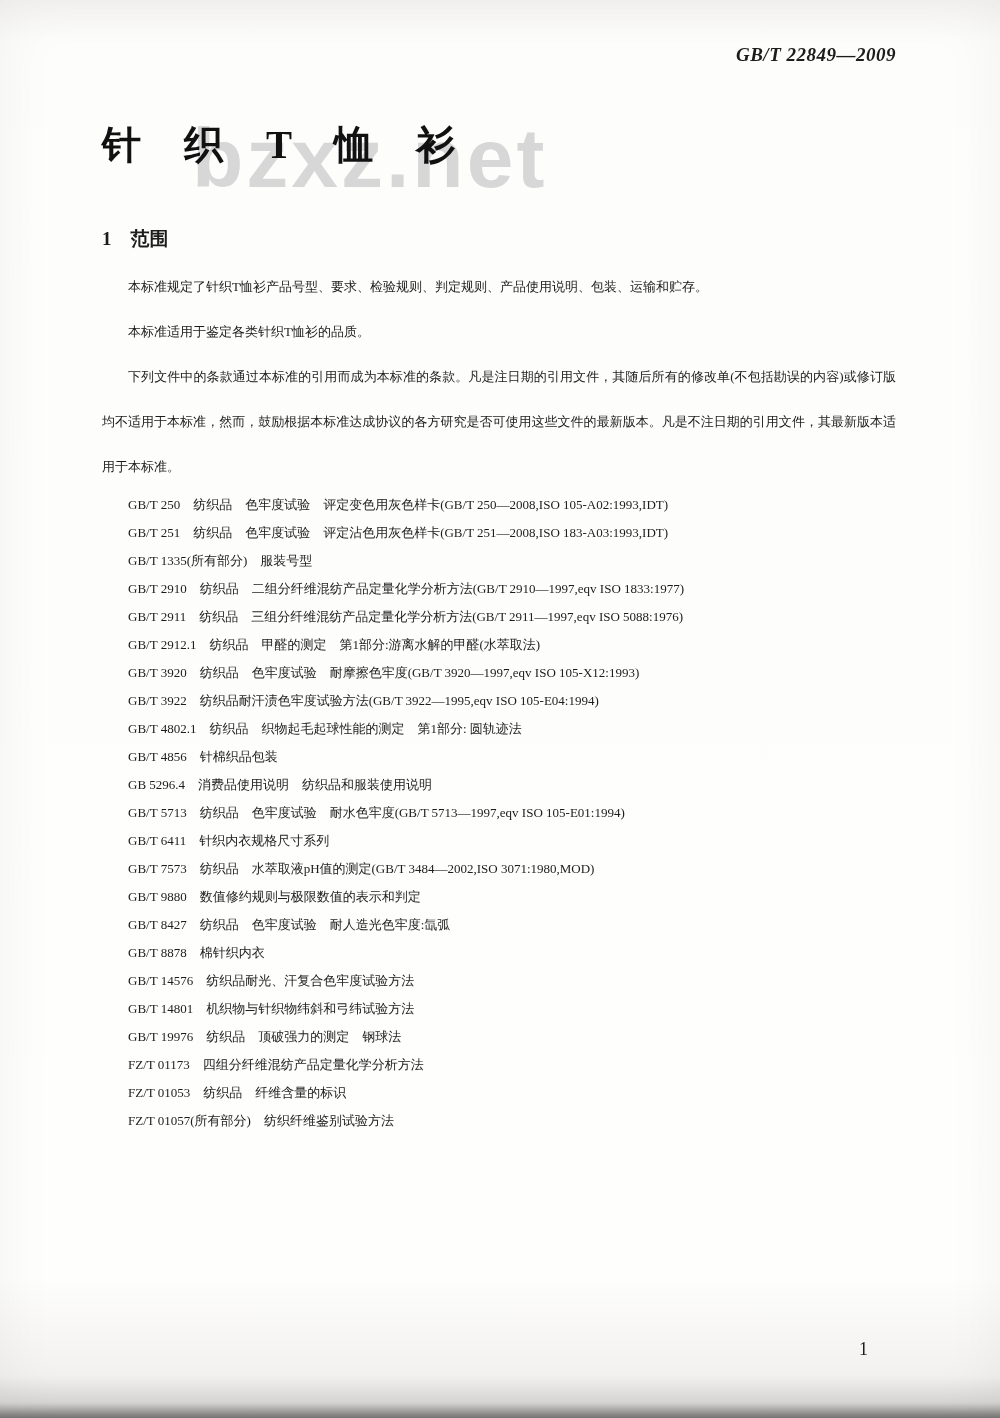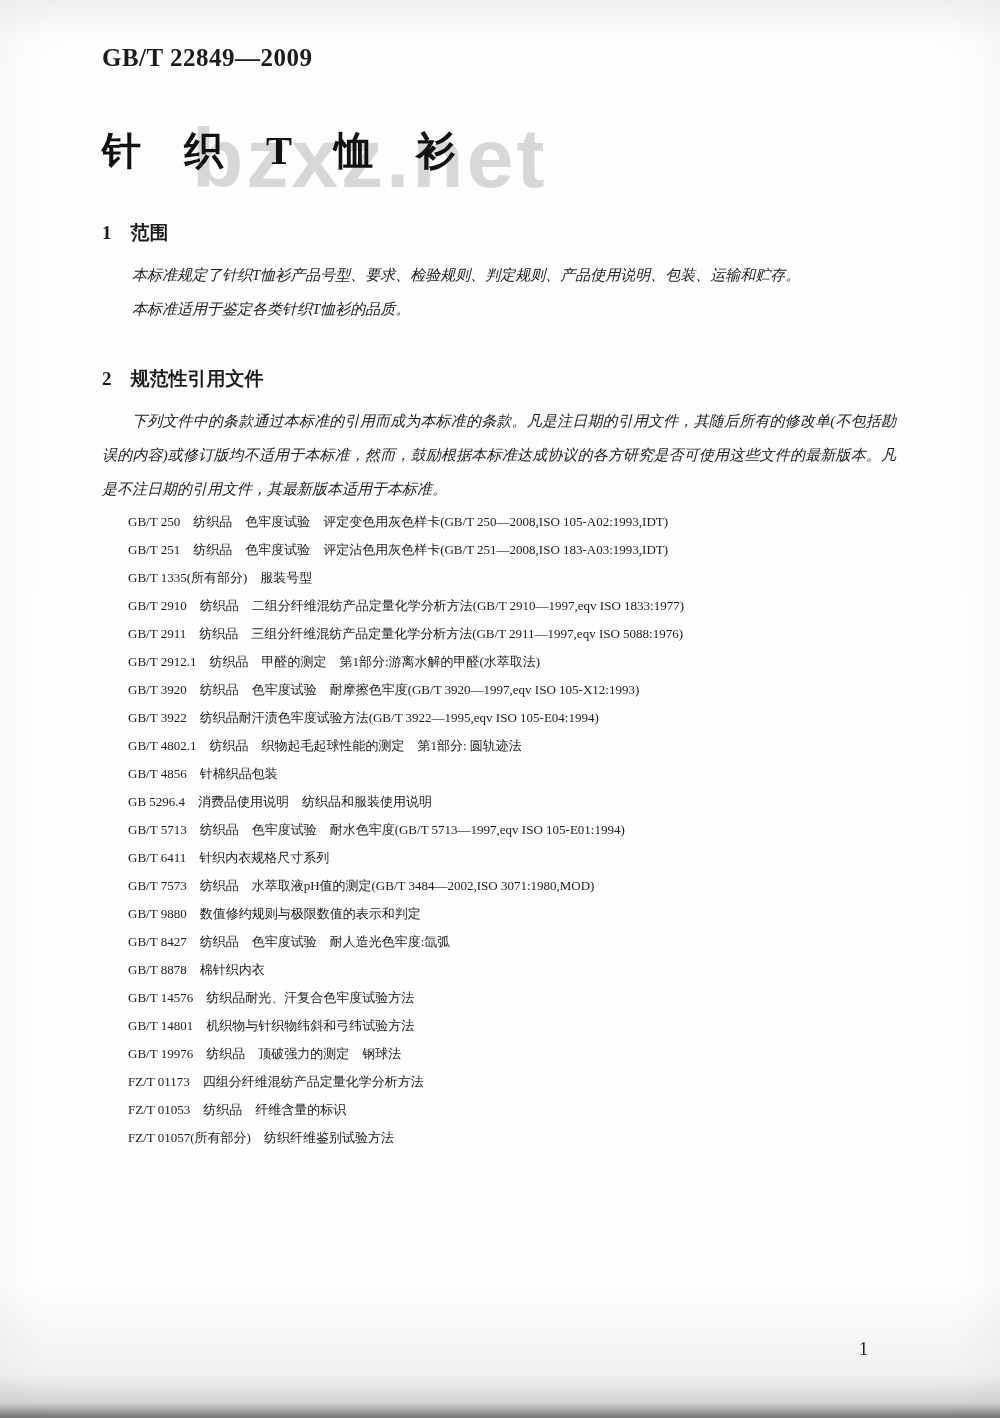--- a/index.html
+++ b/index.html
@@ -15,23 +15,25 @@
     position:absolute; inset:0;
     background:linear-gradient(180deg,#f6f5f3 0%,#fdfdfc 3%,#fefefd 90%,#f2f1ef 97%,#d8d6d4 99%,#a9a7a5 100%);
     box-shadow: inset 0 0 60px rgba(0,0,0,0.05);
   }
   .content {
     position:relative;
     z-index:2;
     padding:44px 104px 0 102px;
   }
   .std-number {
-    font-size:25px;
+    text-align:right;
+    font-size:19px;
     font-weight:bold;
     letter-spacing:0.5px;
+    font-style:italic;
   }
   .doc-title {
     font-size:39px;
     font-weight:bold;
     margin-top:52px;
     letter-spacing:2px;
     position:relative;
     z-index:3;
     color:#111;
   }
@@ -48,27 +50,26 @@
     opacity:0.55;
     letter-spacing:3px;
     user-select:none;
   }
   .section-heading {
     font-size:19px;
     font-weight:bold;
     margin-top:40px;
     margin-bottom:12px;
   }
-  .sec1-heading { margin-top:42px; }
+  .sec1-heading { margin-top:54px; }
   p.body {
-    font-size:15px;
-    line-height:34px;
+    font-size:13px;
+    line-height:45px;
     text-indent:2em;
     text-align:justify;
-    font-style:italic;
   }
   .refs { margin-top:2px; }
   p.ref {
     font-size:13px;
     line-height:28px;
     text-indent:2em;
     text-align:justify;
   }
   .page-number {
     position:absolute;
@@ -93,21 +94,20 @@
 
   <div class="content">
     <div class="std-number">GB/T 22849—2009</div>
 
     <h1 class="doc-title">针　织　T　恤　衫</h1>
 
     <h2 class="section-heading sec1-heading">1　范围</h2>
     <p class="body">本标准规定了针织T恤衫产品号型、要求、检验规则、判定规则、产品使用说明、包装、运输和贮存。</p>
     <p class="body">本标准适用于鉴定各类针织T恤衫的品质。</p>
 
-    <h2 class="section-heading">2　规范性引用文件</h2>
     <p class="body">下列文件中的条款通过本标准的引用而成为本标准的条款。凡是注日期的引用文件，其随后所有的修改单(不包括勘误的内容)或修订版均不适用于本标准，然而，鼓励根据本标准达成协议的各方研究是否可使用这些文件的最新版本。凡是不注日期的引用文件，其最新版本适用于本标准。</p>
 
     <div class="refs">
       <p class="ref">GB/T 250　纺织品　色牢度试验　评定变色用灰色样卡(GB/T 250—2008,ISO 105-A02:1993,IDT)</p>
       <p class="ref">GB/T 251　纺织品　色牢度试验　评定沾色用灰色样卡(GB/T 251—2008,ISO 183-A03:1993,IDT)</p>
       <p class="ref">GB/T 1335(所有部分)　服装号型</p>
       <p class="ref">GB/T 2910　纺织品　二组分纤维混纺产品定量化学分析方法(GB/T 2910—1997,eqv ISO 1833:1977)</p>
       <p class="ref">GB/T 2911　纺织品　三组分纤维混纺产品定量化学分析方法(GB/T 2911—1997,eqv ISO 5088:1976)</p>
       <p class="ref">GB/T 2912.1　纺织品　甲醛的测定　第1部分:游离水解的甲醛(水萃取法)</p>
       <p class="ref">GB/T 3920　纺织品　色牢度试验　耐摩擦色牢度(GB/T 3920—1997,eqv ISO 105-X12:1993)</p>

